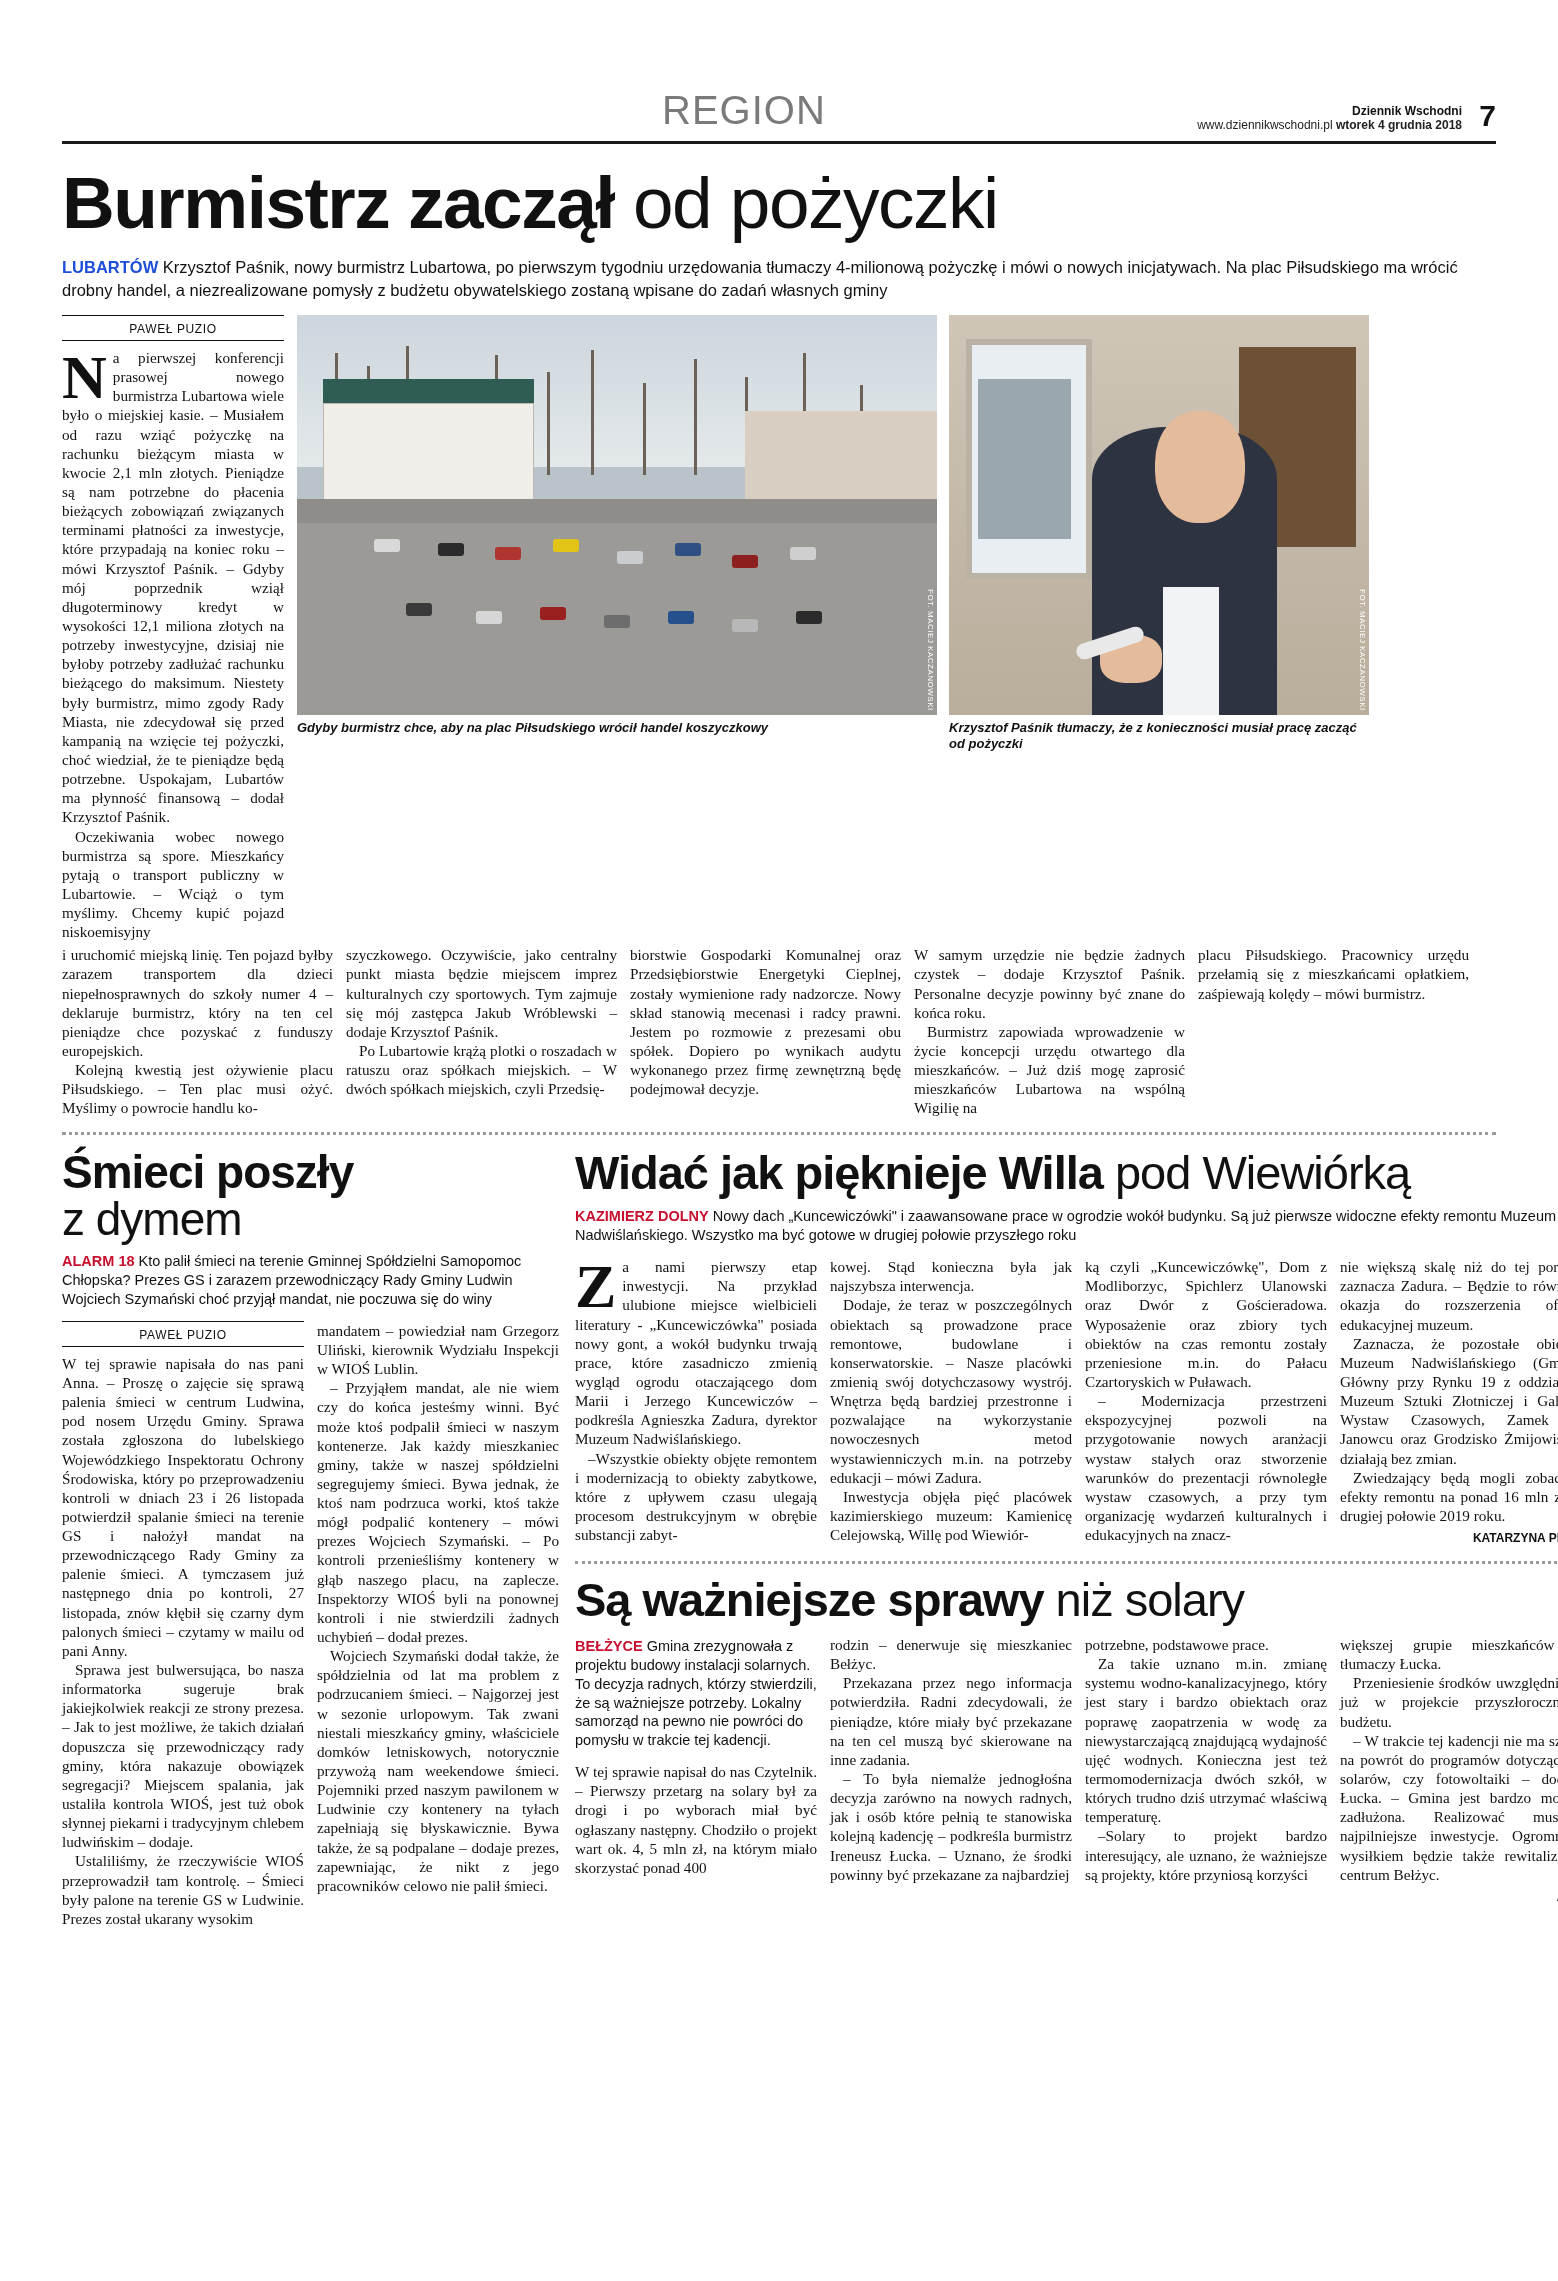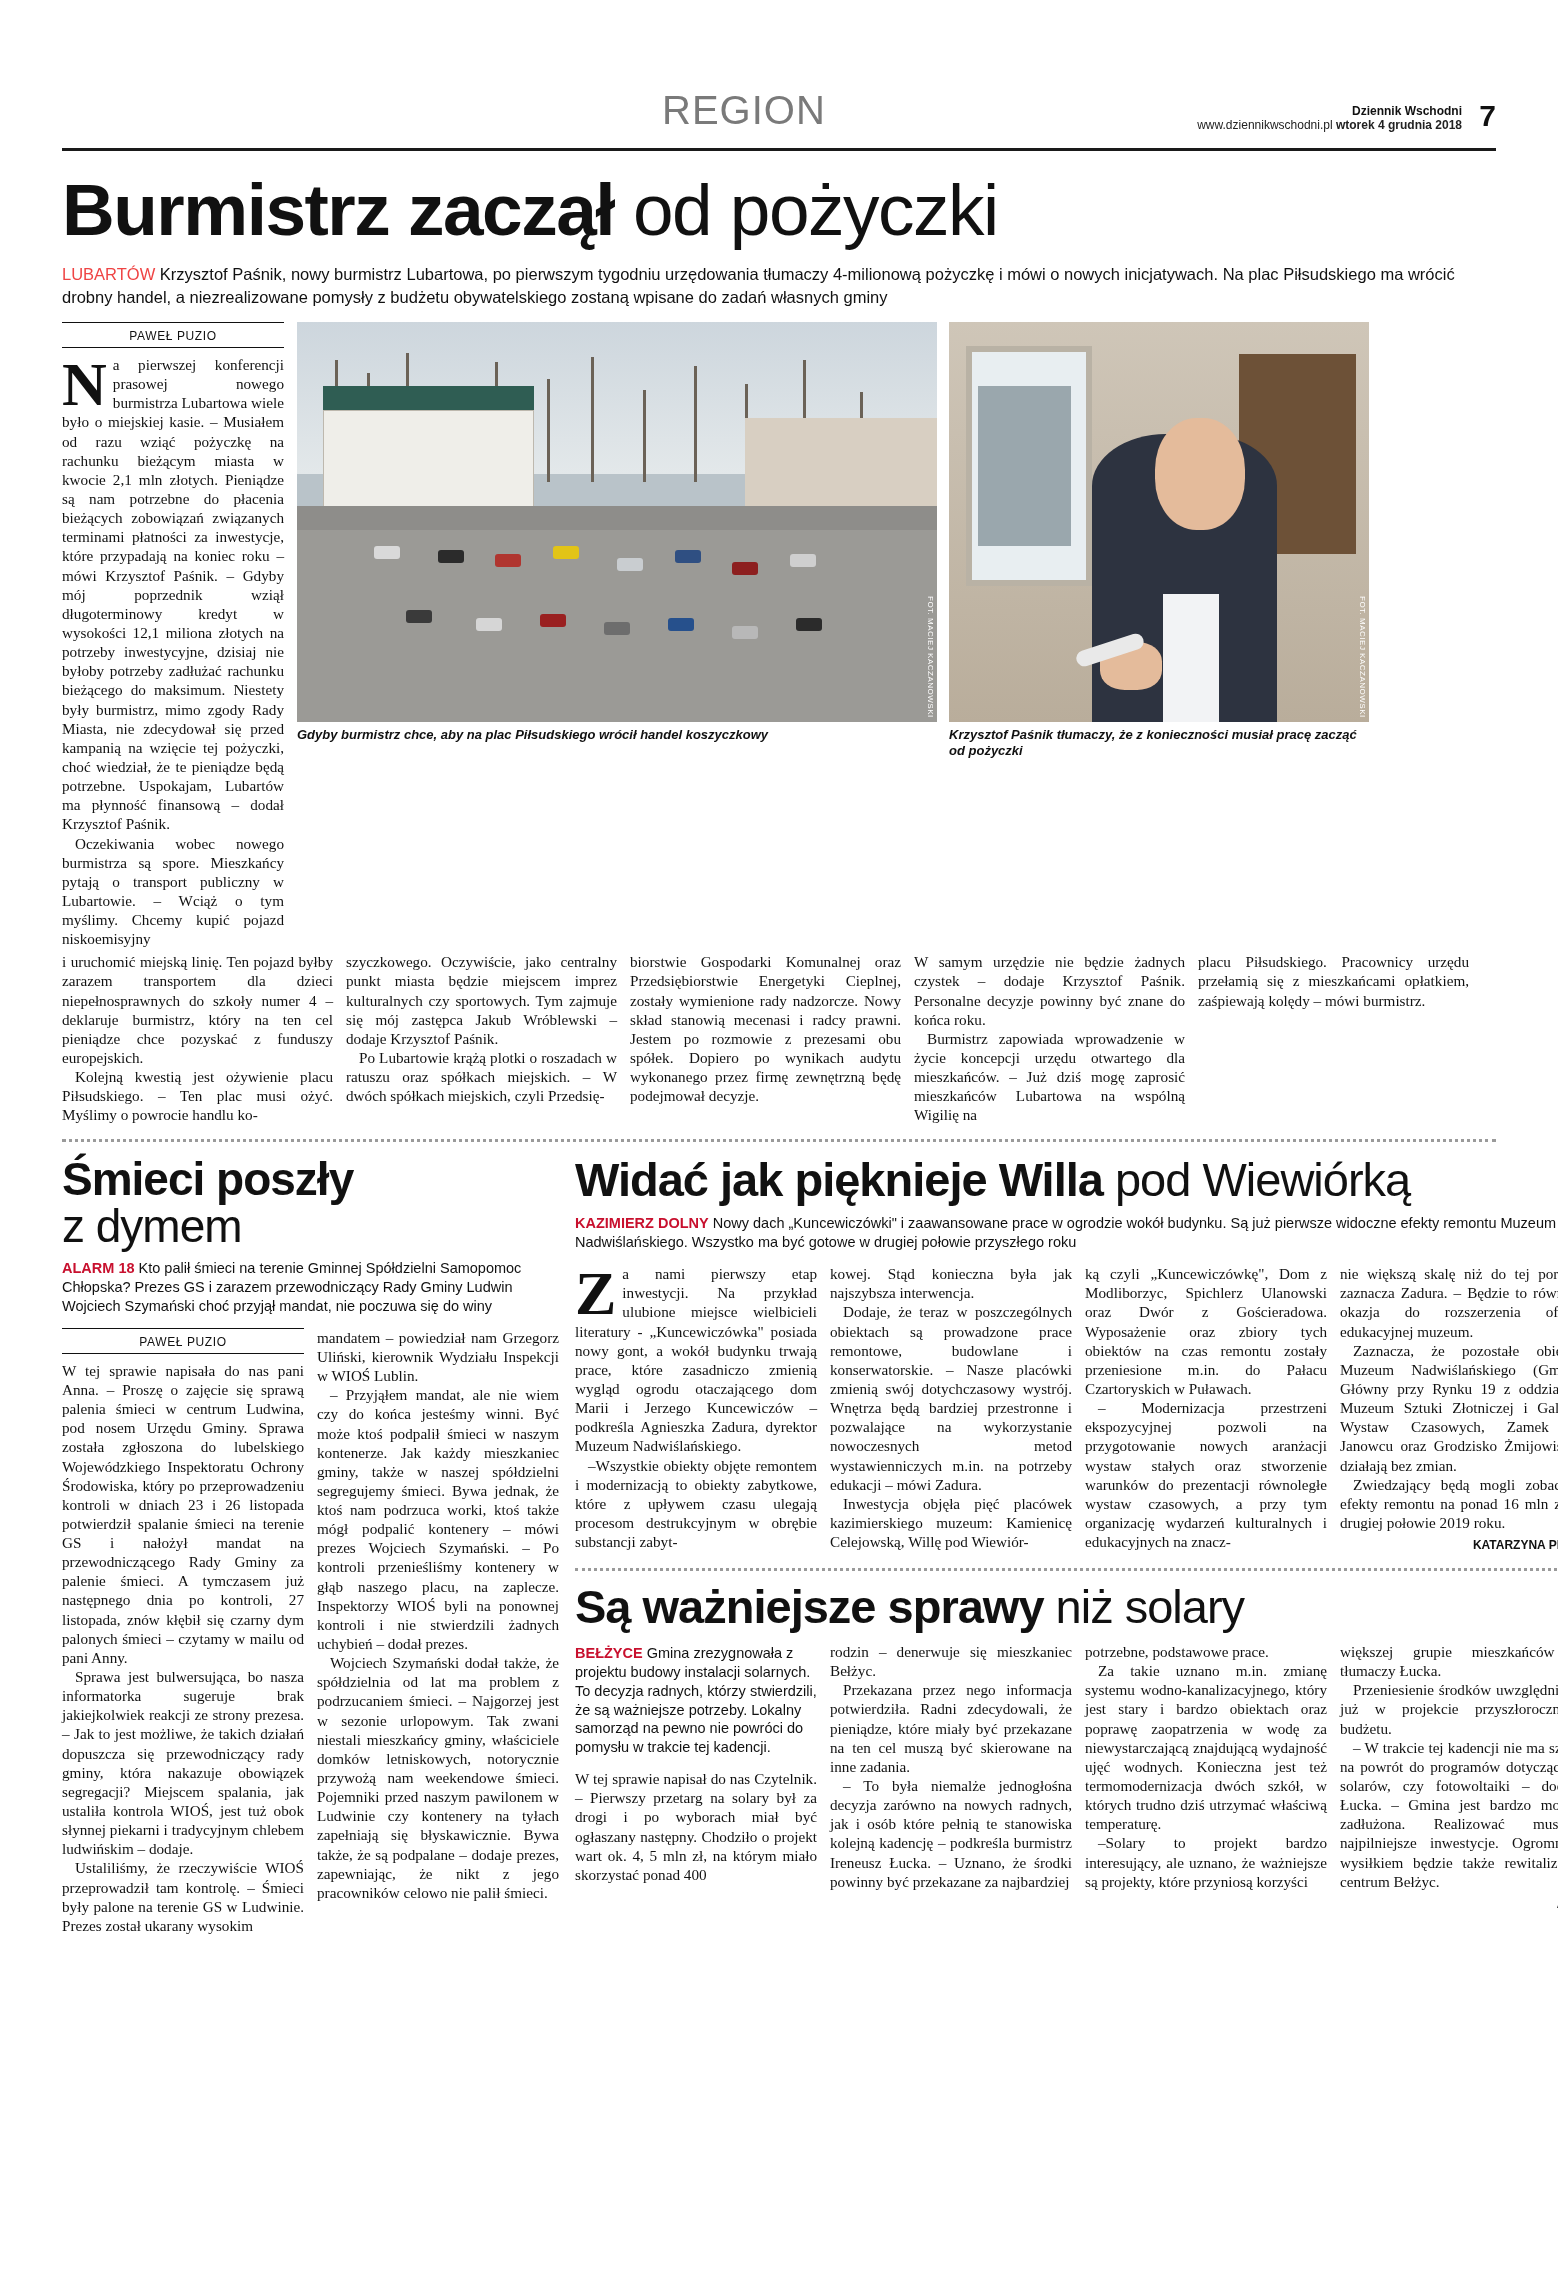--- a/index.html
+++ b/index.html
@@ -18,21 +18,21 @@
     padding: 88px 62px 40px 62px;
     position: relative;
   }
 
   
   .masthead {
     display: flex;
     align-items: flex-end;
     justify-content: space-between;
     border-bottom: 3px solid #1a1a1a;
-    padding-bottom: 15px;
+    padding-bottom: 8px;
     position: relative;
   }
   .masthead-section {
     font-family: "Liberation Sans", sans-serif;
     font-size: 40px;
     letter-spacing: 1px;
     color: #7a7a7a;
     font-weight: 400;
     margin-left: 600px;
   }
@@ -74,22 +74,22 @@
   }
   .headline-main b { font-weight: bold; }
 
   .lead {
     font-family: "Liberation Sans", sans-serif;
     font-size: 16.5px;
     line-height: 1.35;
     margin-bottom: 14px;
   }
   .lead .place {
-    color: #ef4444;
-    font-weight: normal;
+    color: #1d4ed8;
+    font-weight: bold;
   }
 
   
   .top-area {
     display: flex;
     gap: 13px;
   }
   .col-narrow { width: 222px; }
   .byline-rule {
     border-top: 1px solid #111;

